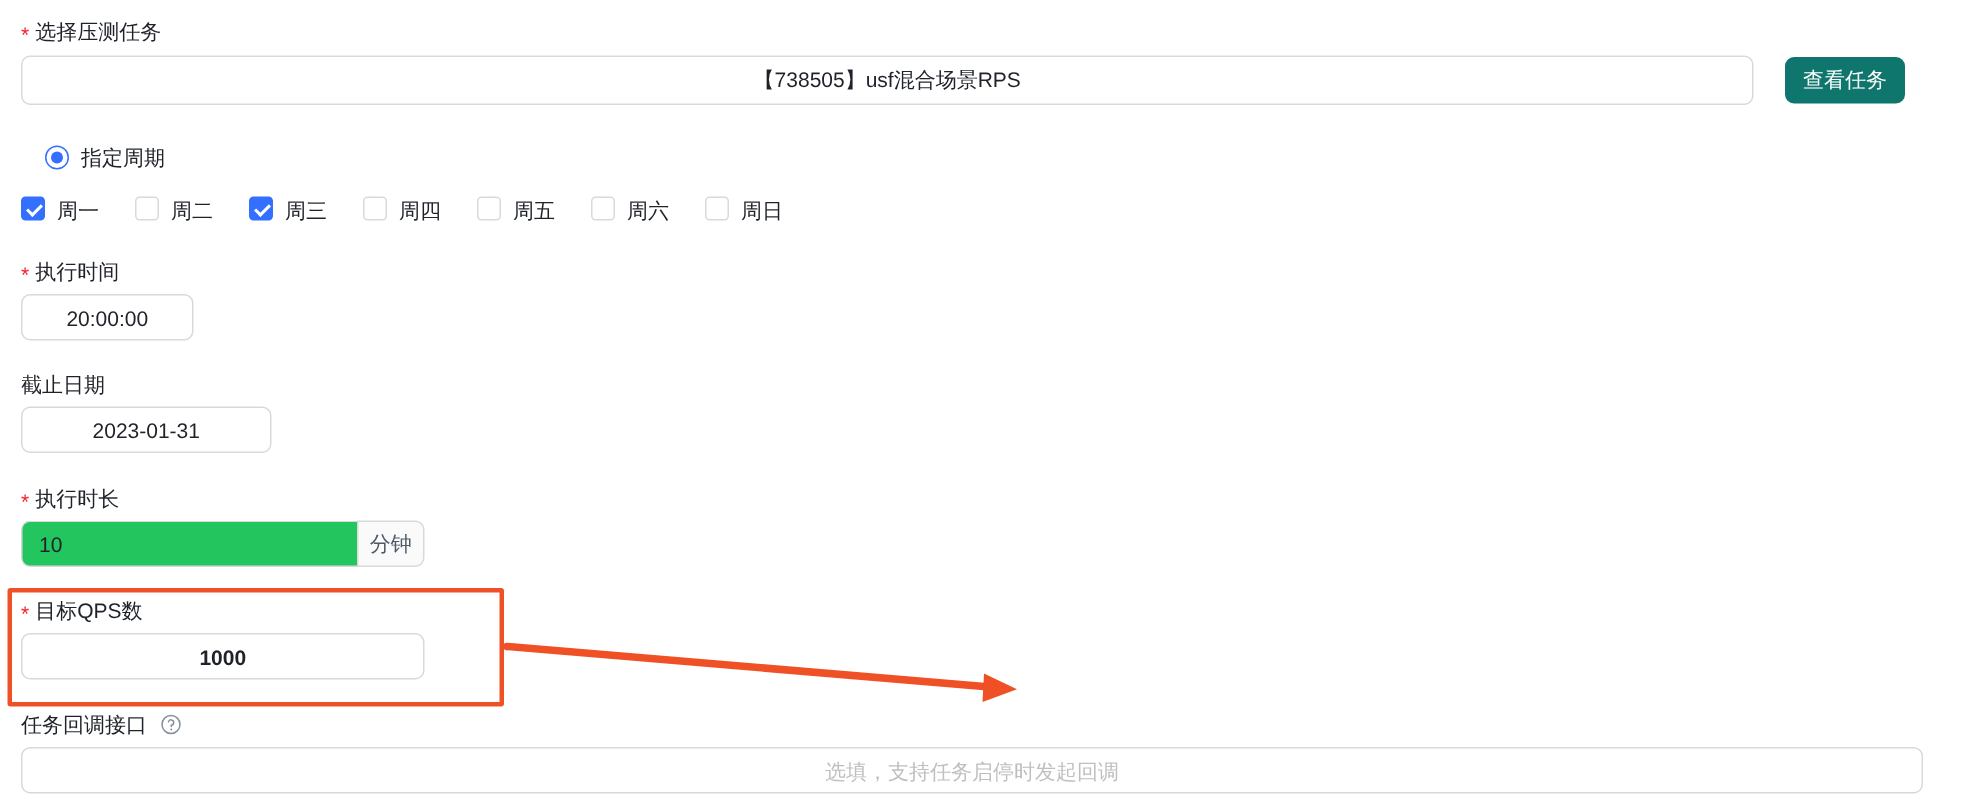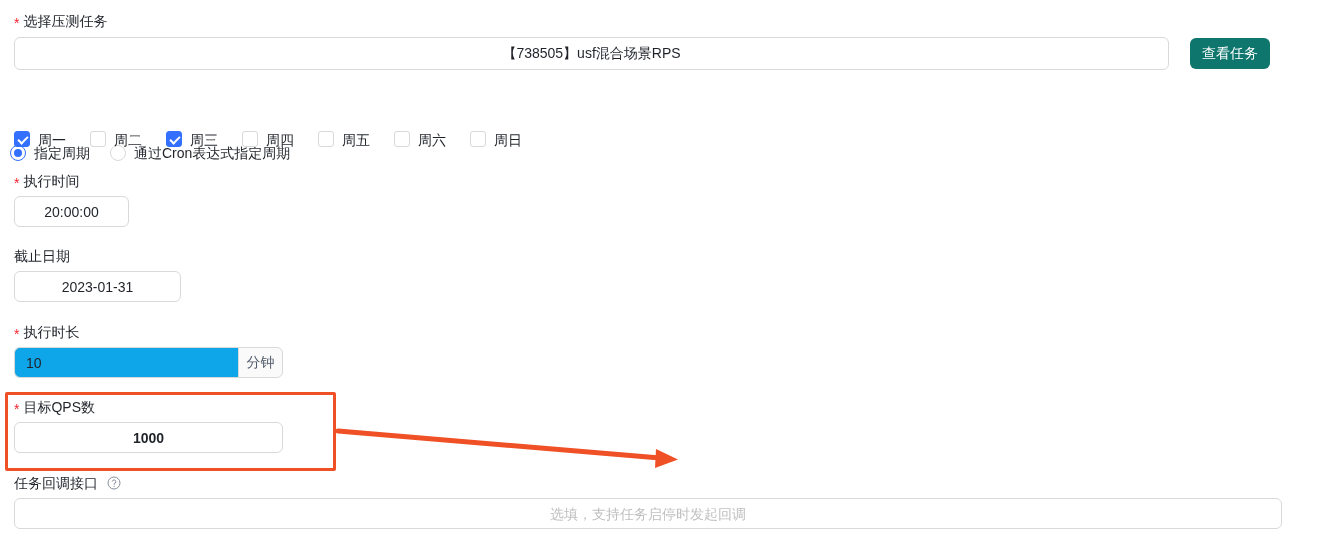--- a/index.html
+++ b/index.html
@@ -96,26 +96,25 @@
     font-family: inherit;
     line-height: 31px;
     text-align: center;
     cursor: pointer;
     padding: 0;
   }
 
   
   .radio-row {
     position: absolute;
-    left: 10px;
+    left: 30px;
     top: 96px;
     height: 18px;
     display: flex;
     align-items: flex-end;
-    margin-top: 48px;
   }
   .radio-item {
     display: flex;
     align-items: center;
     margin-right: 20px;
     cursor: pointer;
     white-space: nowrap;
   }
   .radio-dot {
     width: 16px;
@@ -215,21 +214,21 @@
     display: flex;
     height: 31px;
   }
   .dur-input {
     box-sizing: border-box;
     width: 224px;
     height: 31px;
     border: 1px solid #d9d9d9;
     border-right: none;
     border-radius: 6px 0 0 6px;
-    background: #0ea5e9;
+    background: #22c55e;
     padding: 0 11px;
     display: flex;
     align-items: center;
     font-size: 14px;
     color: #1f2329;
   }
   .dur-addon {
     box-sizing: border-box;
     width: 45px;
     height: 31px;
@@ -292,24 +291,20 @@
       </svg>
     </span>
   </div>
 
   <button class="btn-primary">查看任务</button>
 
   <div class="radio-row">
     <div class="radio-item on">
       <span class="radio-dot"></span>
       <span class="radio-label">指定周期</span>
-    </div>
-    <div class="radio-item">
-      <span class="radio-dot"></span>
-      <span class="radio-label">通过Cron表达式指定周期</span>
     </div>
   </div>
 
   <div class="check-row">
     <div class="check-item on">
       <span class="cbox"></span>
       <span class="check-label">周一</span>
     </div>
     <div class="check-item">
       <span class="cbox"></span>

